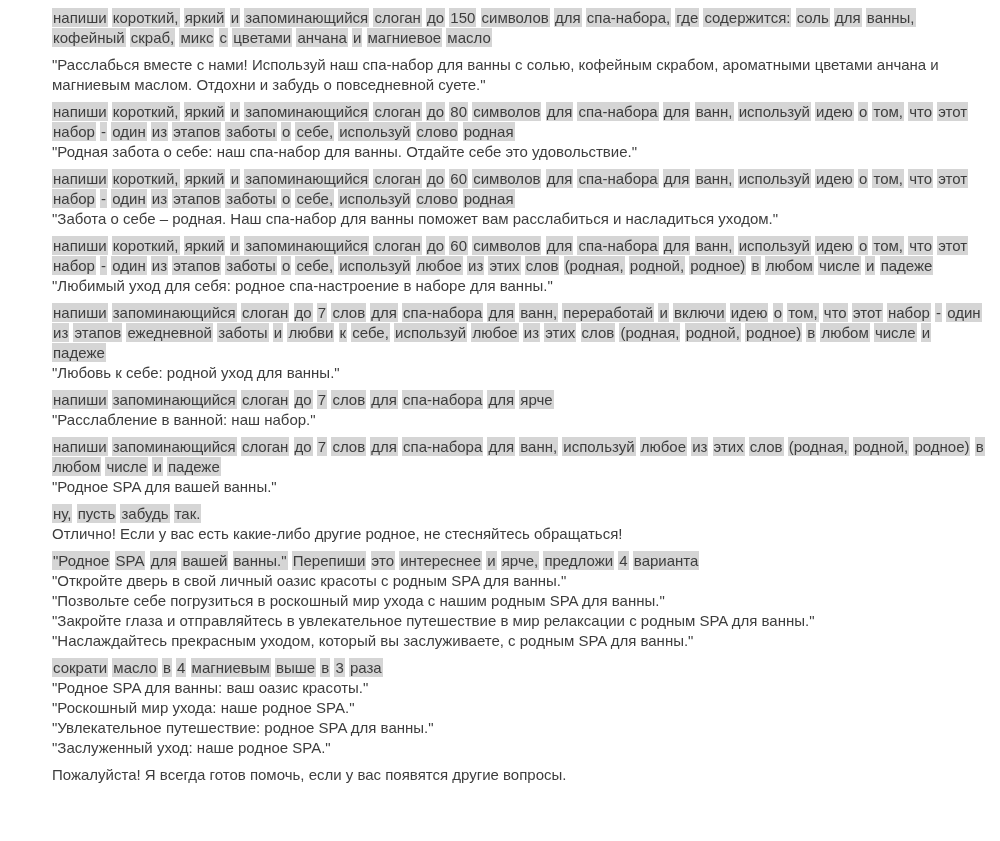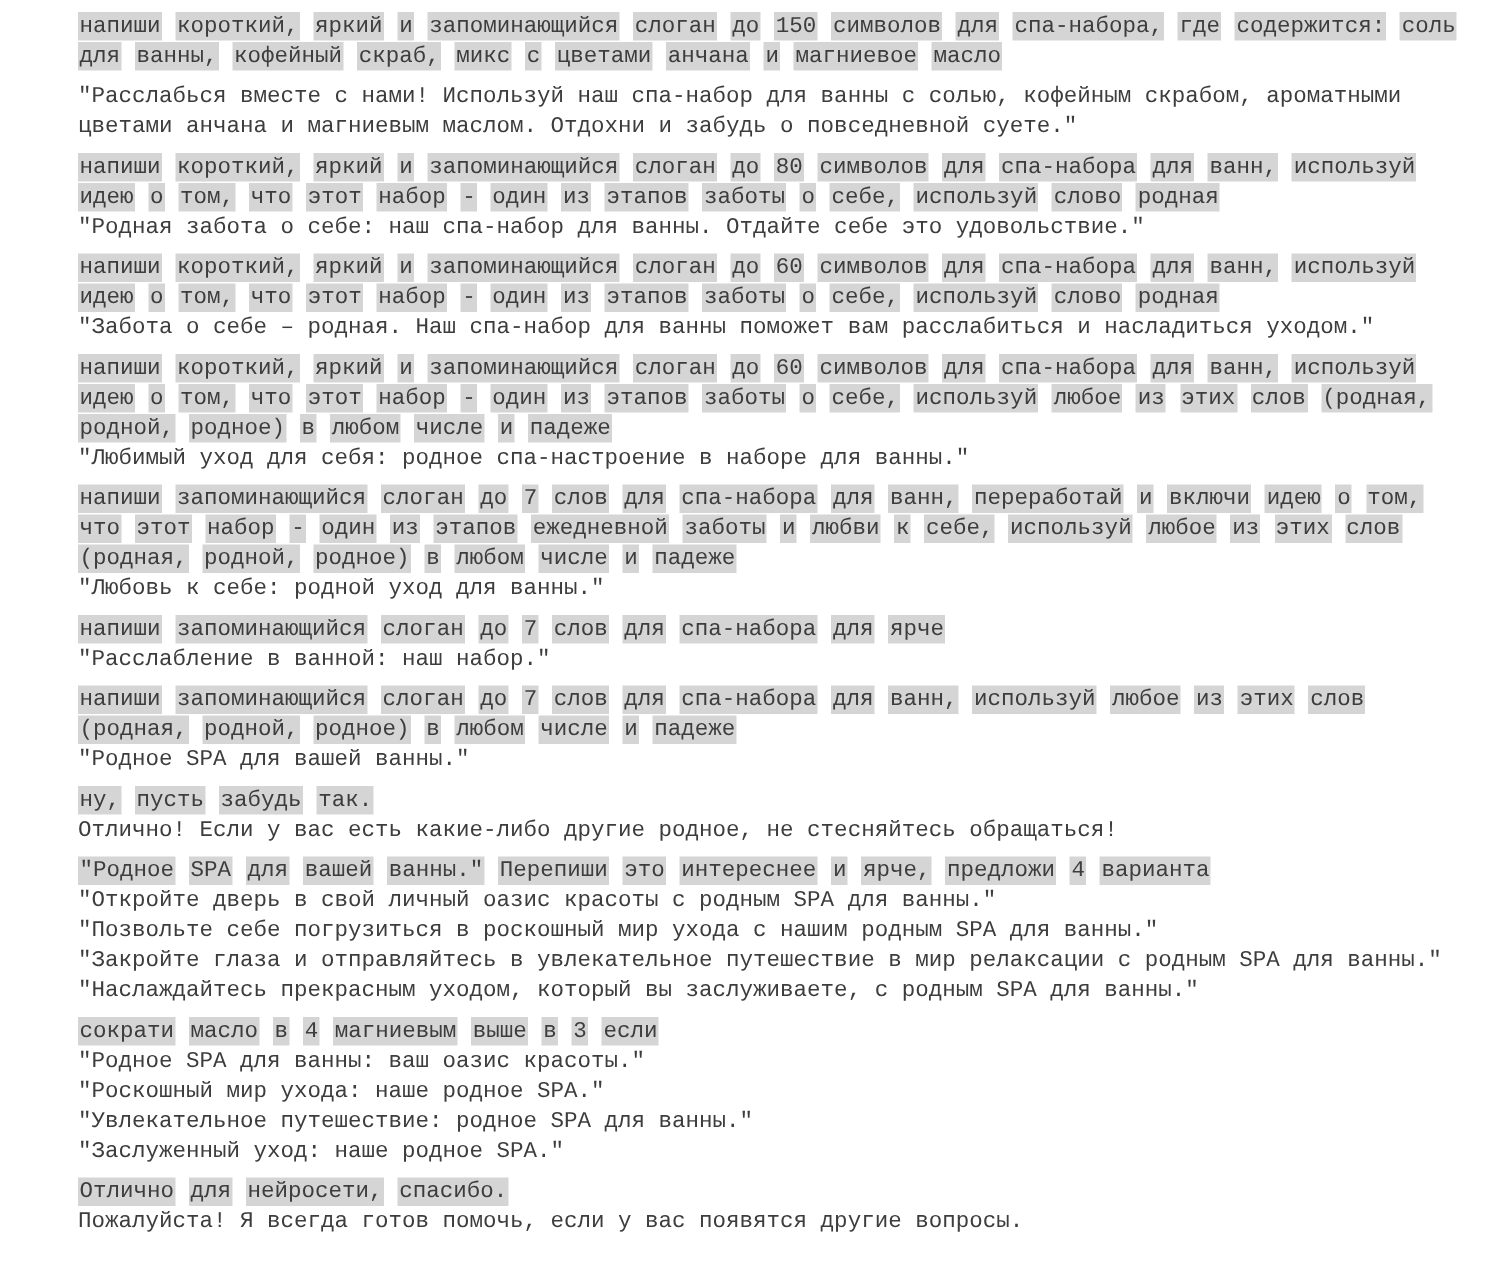--- a/index.html
+++ b/index.html
@@ -17,21 +17,21 @@
     width: 1000px;
     height: 841px;
     overflow: hidden;
     font-family: "Liberation Sans", "DejaVu Sans", sans-serif;
     font-size: 15px;
     line-height: 20px;
     color: var(--txt);
     padding: 8px 14px 0 52px;
   }
   .conversation { width: 100%; }
-  .group { margin: 0 0 7px 0; font-family: Liberation Mono, monospace; }
+  .group { margin: 0 0 7px 0; }
   .prompt { color: var(--txt); }
   .prompt .hl {
     background: var(--hl);
     padding: 1px 1px;
   }
   .response { color: var(--txt); }
 </style>
 </head>
 <body>
 
@@ -71,23 +71,22 @@
       <div class="response">Отлично! Если у вас есть какие-либо другие родное, не стесняйтесь обращаться!</div>
     </div>
     <div class="group">
       <div class="prompt"><span class="hl">"Родное</span> <span class="hl">SPA</span> <span class="hl">для</span> <span class="hl">вашей</span> <span class="hl">ванны."</span> <span class="hl">Перепиши</span> <span class="hl">это</span> <span class="hl">интереснее</span> <span class="hl">и</span> <span class="hl">ярче,</span> <span class="hl">предложи</span> <span class="hl">4</span> <span class="hl">варианта</span></div>
       <div class="response">"Откройте дверь в свой личный оазис красоты с родным SPA для ванны."</div>
       <div class="response">"Позвольте себе погрузиться в роскошный мир ухода с нашим родным SPA для ванны."</div>
       <div class="response">"Закройте глаза и отправляйтесь в увлекательное путешествие в мир релаксации с родным SPA для ванны."</div>
       <div class="response">"Наслаждайтесь прекрасным уходом, который вы заслуживаете, с родным SPA для ванны."</div>
     </div>
     <div class="group">
-      <div class="prompt"><span class="hl">сократи</span> <span class="hl">масло</span> <span class="hl">в</span> <span class="hl">4</span> <span class="hl">магниевым</span> <span class="hl">выше</span> <span class="hl">в</span> <span class="hl">3</span> <span class="hl">если</span></div>
+      <div class="prompt"><span class="hl">сократи</span> <span class="hl">масло</span> <span class="hl">в</span> <span class="hl">4</span> <span class="hl">магниевым</span> <span class="hl">выше</span> <span class="hl">в</span> <span class="hl">3</span> <span class="hl">раза</span></div>
       <div class="response">"Родное SPA для ванны: ваш оазис красоты."</div>
       <div class="response">"Роскошный мир ухода: наше родное SPA."</div>
       <div class="response">"Увлекательное путешествие: родное SPA для ванны."</div>
       <div class="response">"Заслуженный уход: наше родное SPA."</div>
     </div>
     <div class="group">
-      <div class="prompt"><span class="hl">Отлично</span> <span class="hl">для</span> <span class="hl">нейросети,</span> <span class="hl">спасибо.</span></div>
       <div class="response">Пожалуйста! Я всегда готов помочь, если у вас появятся другие вопросы.</div>
     </div>
   </div>
 
 </body></html>

